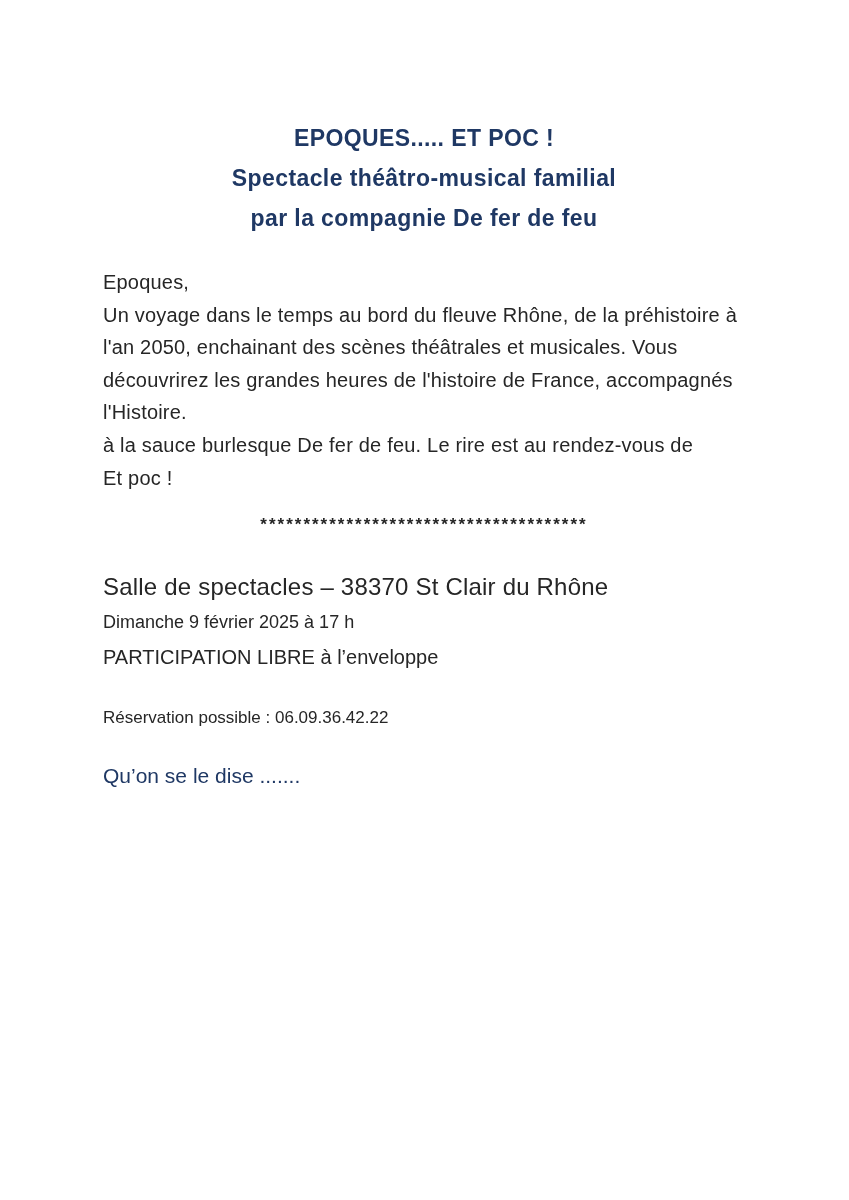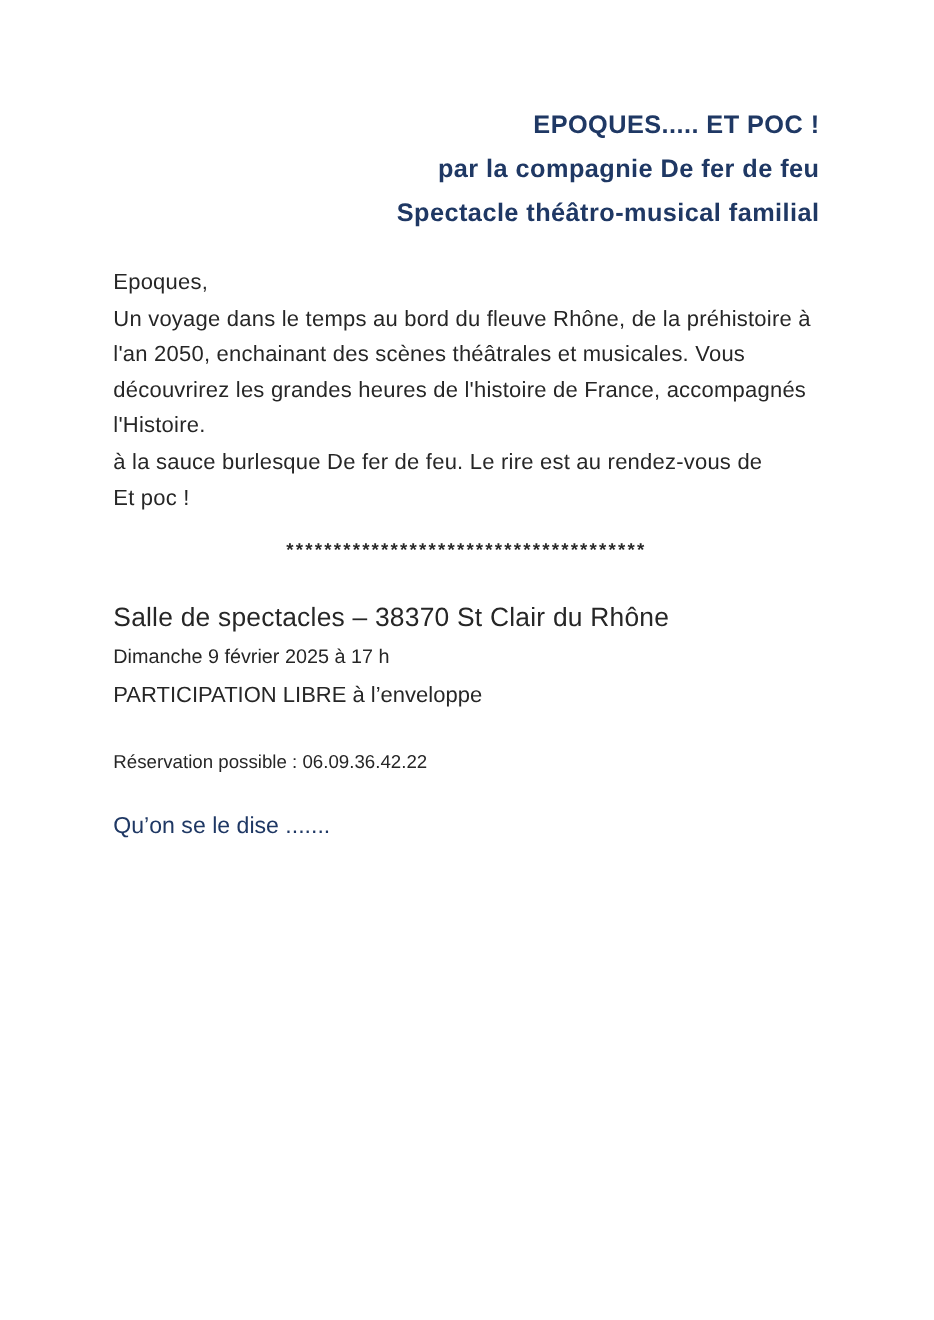--- a/index.html
+++ b/index.html
@@ -7,22 +7,22 @@
     position: relative;
     width: 849px;
     height: 1200px;
     box-sizing: border-box;
     background: #ffffff;
     padding: 0 104px 0 103px;
     overflow: hidden;
     font-family: "Liberation Sans", sans-serif;
   }
   .title-block {
-    padding-top: 93px;
-    text-align: right;
+    padding-top: 118px;
+    text-align: center;
     color: var(--navy, #1f3864);
     font-weight: bold;
     font-size: 23px;
     line-height: 40px;
     letter-spacing: 0.4px;
   }
   .body-block {
     margin-top: 28px;
     color: var(--ink, #262626);
     font-size: 20px;
@@ -66,22 +66,22 @@
     white-space: nowrap;
   }
 </style>
 </head>
 <body>
 
 <div class="page">
 
   <header class="title-block">
     <div>EPOQUES..... ET POC !</div>
+    <div>Spectacle théâtro-musical familial</div>
     <div>par la compagnie De fer de feu</div>
-    <div>Spectacle théâtro-musical familial</div>
   </header>
 
   <section class="body-block">
     <div class="body-line">Epoques,</div>
     <div class="body-line">Un voyage dans le temps au bord du fleuve Rhône, de la préhistoire à</div>
     <div class="body-line">l'an 2050, enchainant des scènes théâtrales et musicales. Vous</div>
     <div class="body-line">découvrirez les grandes heures de l'histoire de France, accompagnés</div>
     <div class="body-line">l'Histoire.</div>
     <div class="body-line">à la sauce burlesque De fer de feu. Le rire est au rendez-vous de</div>
     <div class="body-line">Et poc !</div>

